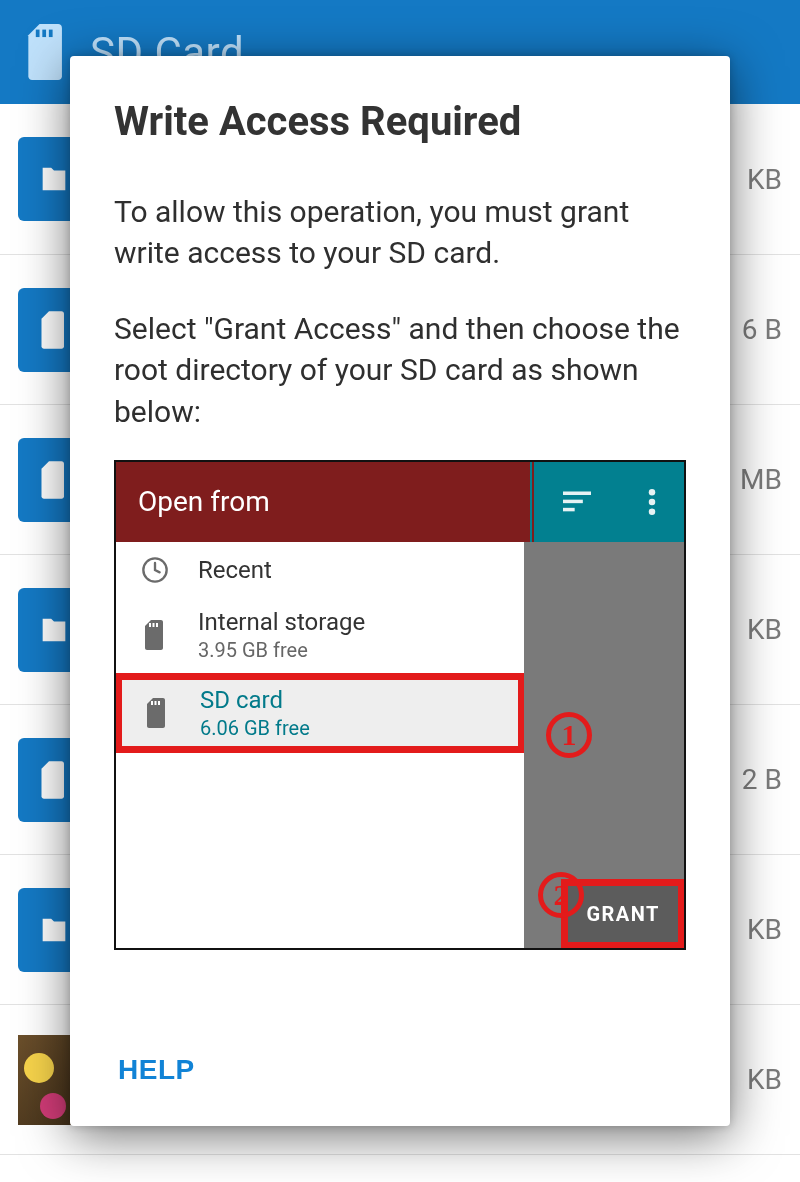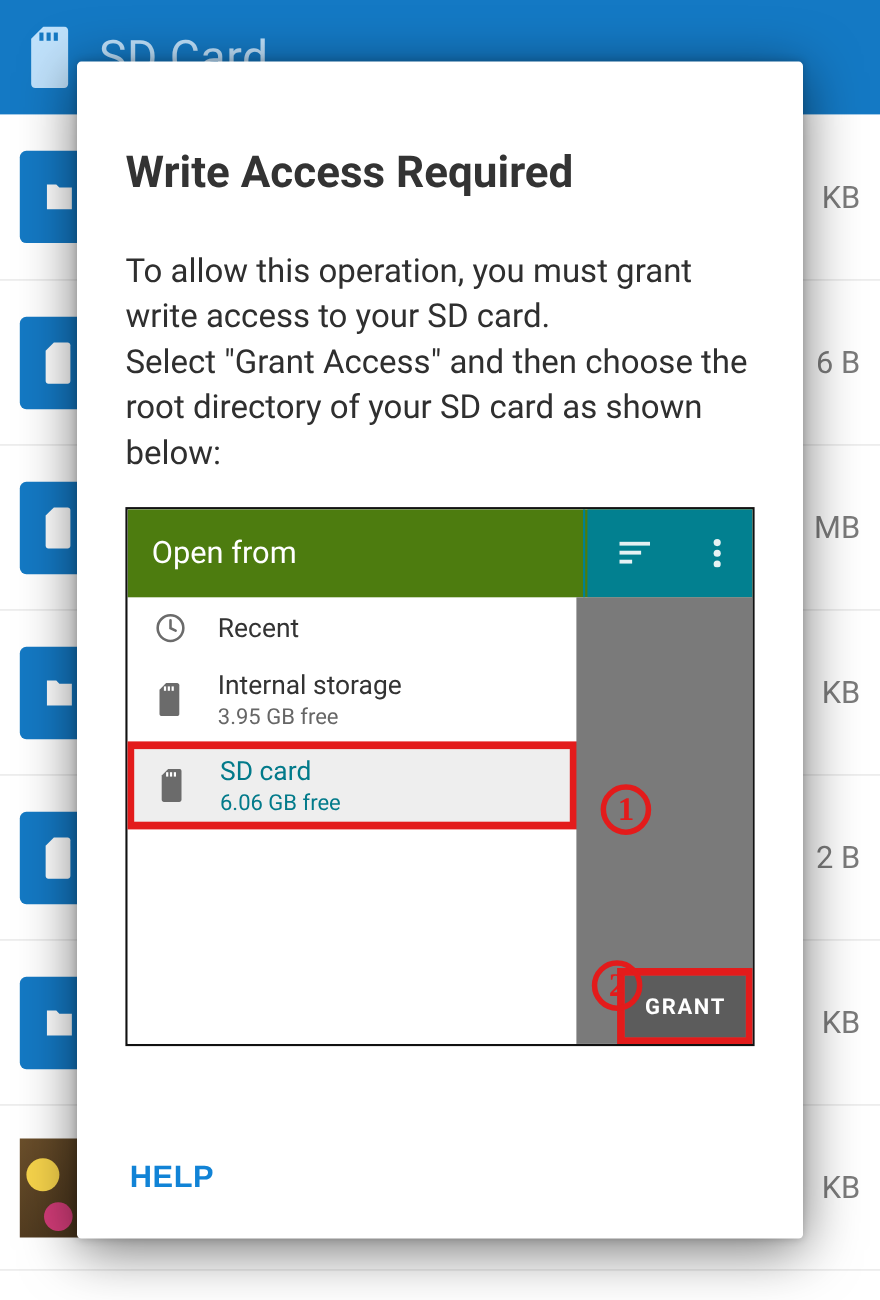--- a/index.html
+++ b/index.html
@@ -93,42 +93,42 @@
     border-radius: 4px;
     padding: 42px 44px 30px 44px;
     display: flex;
     flex-direction: column;
   }
   .dialog-title {
     font-size: 40px;
     font-weight: 700;
     color: #333;
     margin-bottom: 46px;
-    margin-top: 35px;
   }
   .dialog-text {
     font-size: 30px;
     line-height: 1.38;
     color: #2f2f2f;
+    margin-bottom: 34px;
   }
   .dialog-text:last-of-type { margin-bottom: 28px; }
 
   
   .tutorial {
     border: 2px solid #111;
     flex: 0 0 auto;
     height: 490px;
     position: relative;
     display:flex;
     flex-direction:column;
     overflow:hidden;
   }
   .tut-header {
     height: 80px;
-    background: #4d7c0f;
+    background: #7f1d1d;
     display:flex;
     align-items:center;
     padding: 0 22px;
     color:#fff;
     position: relative;
   }
   .tut-header-title {
     font-size: 28px;
     font-weight: 400;
   }

